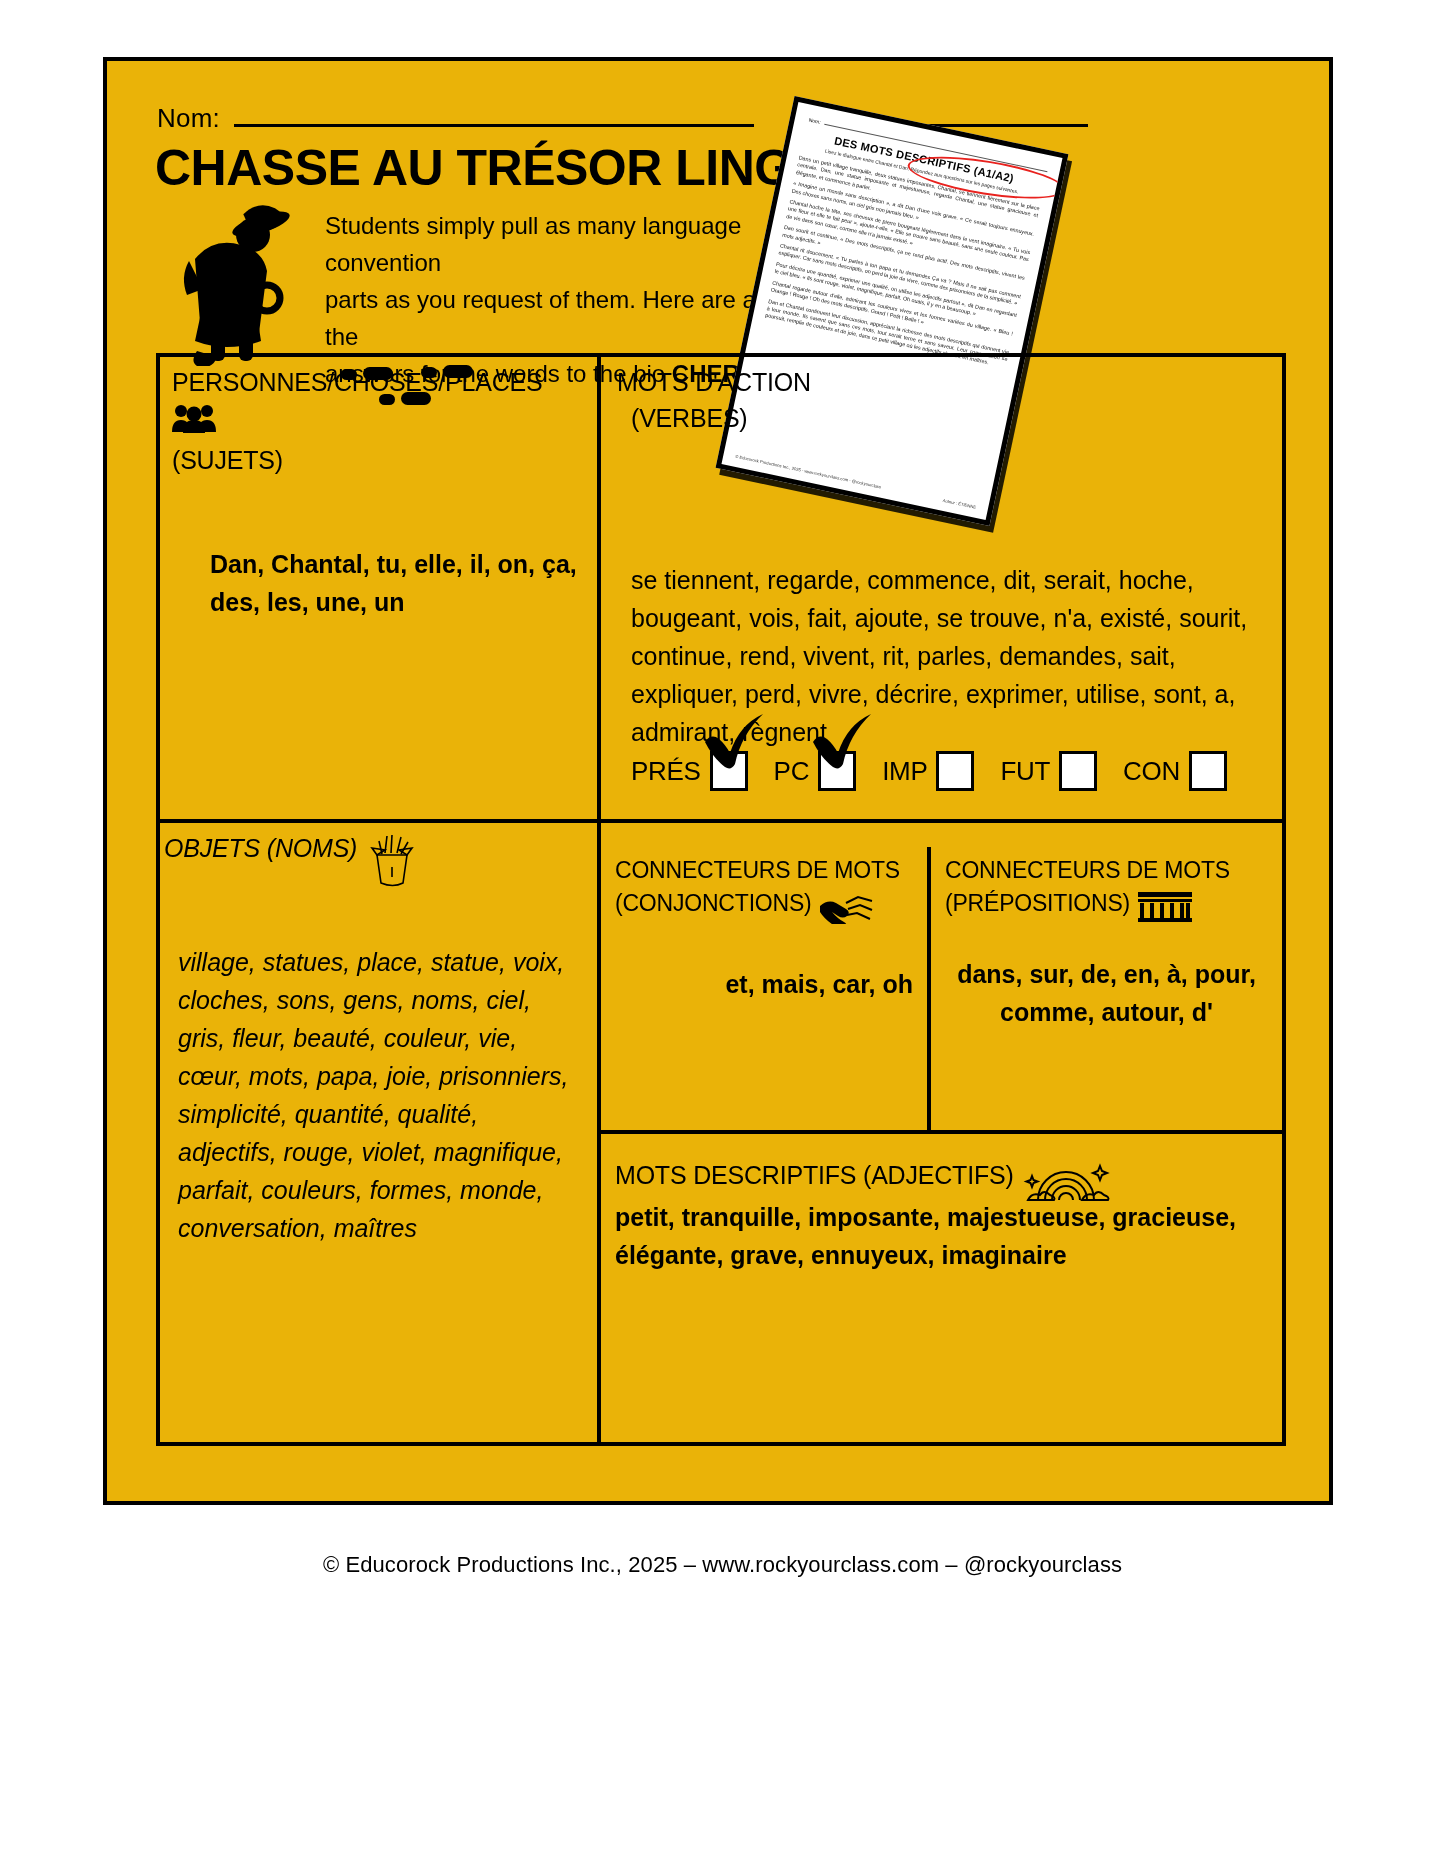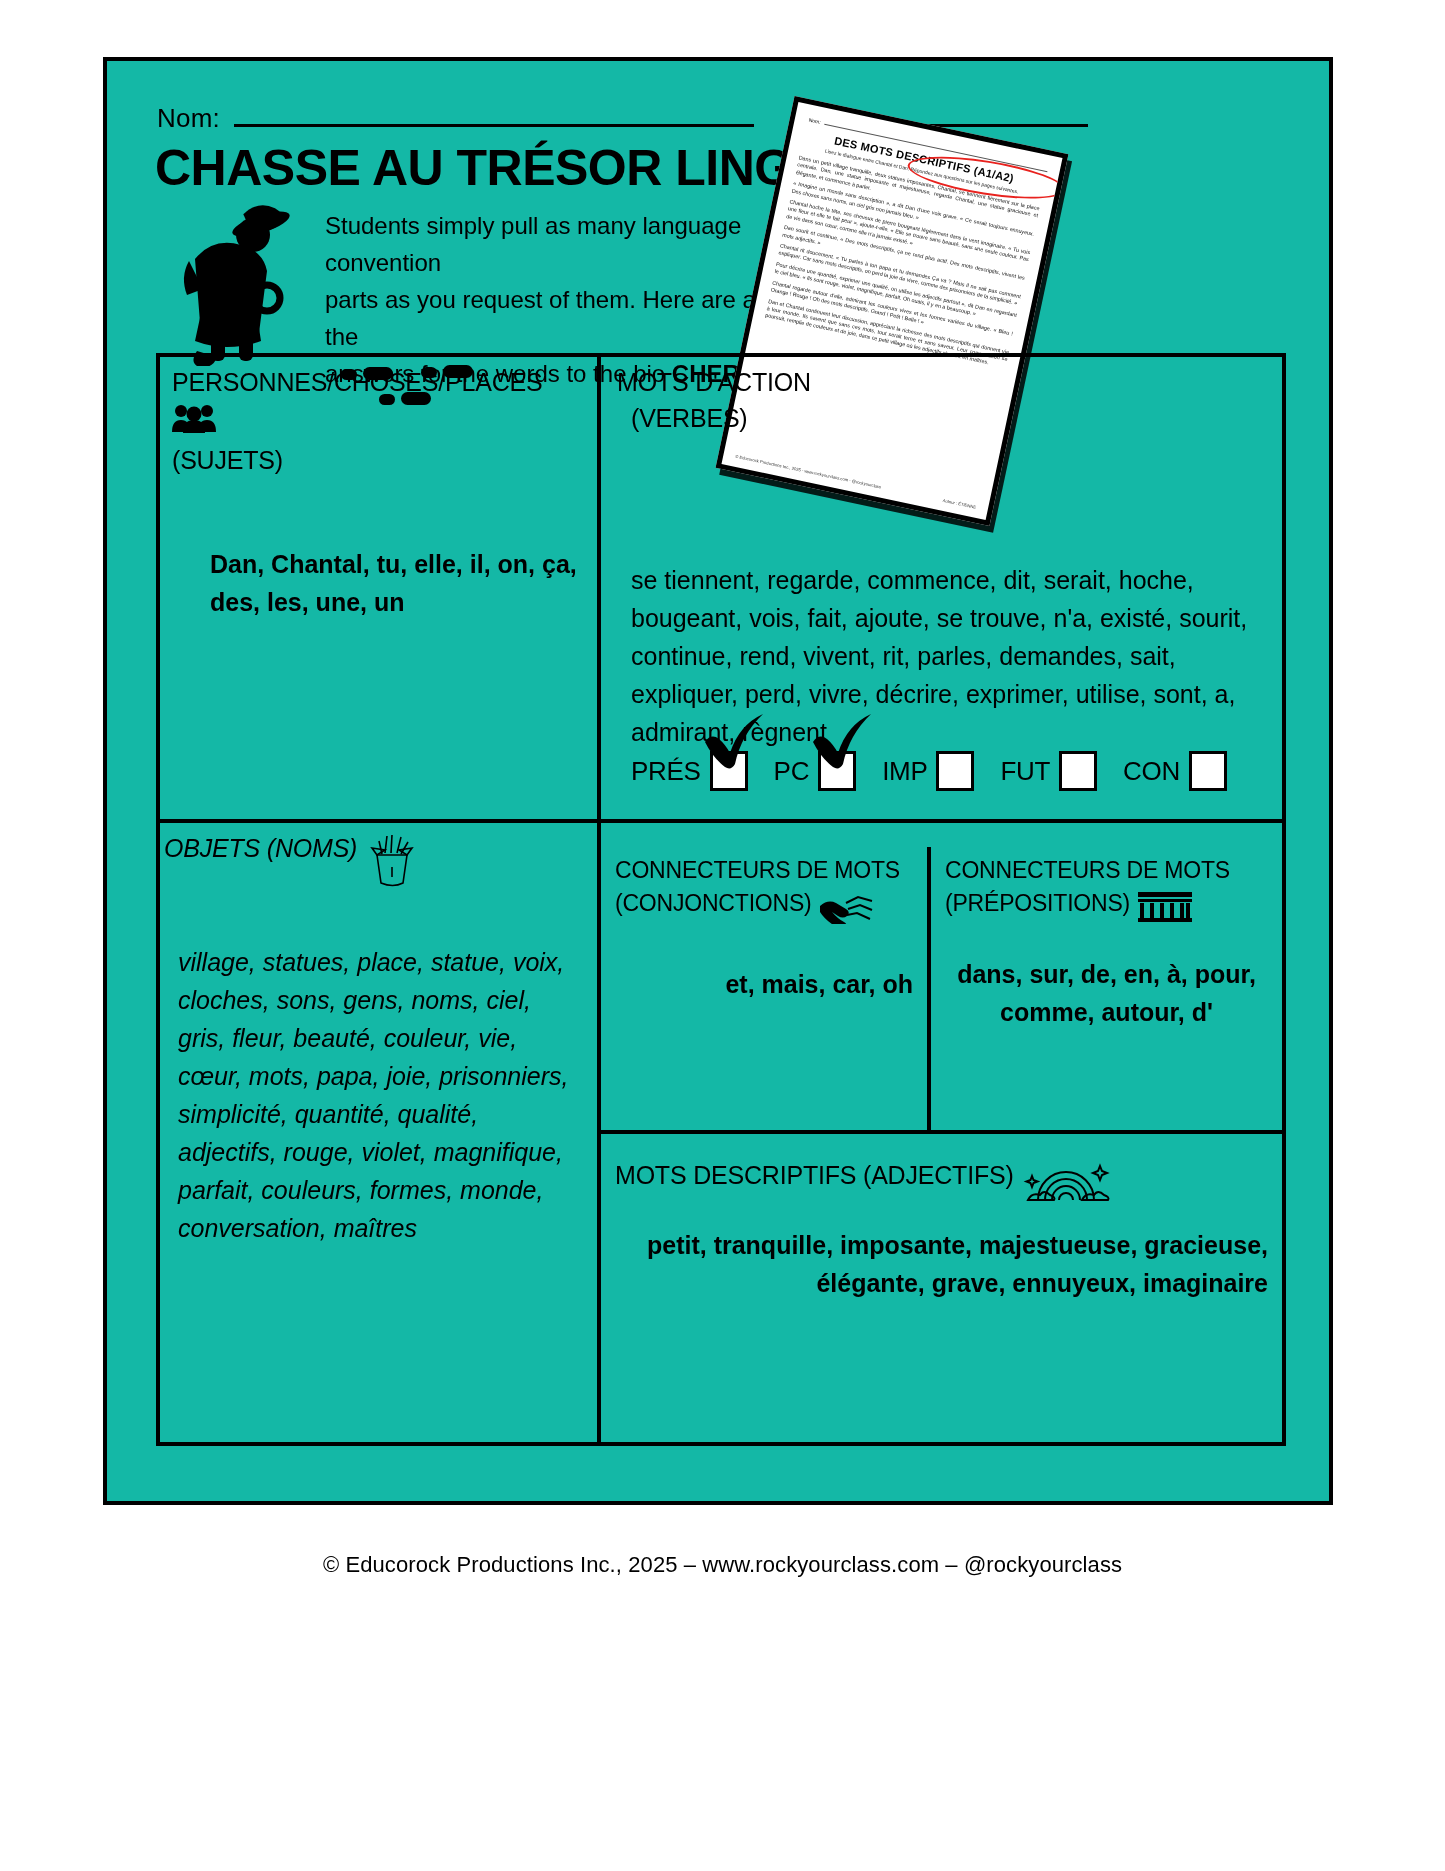--- a/index.html
+++ b/index.html
@@ -10,21 +10,21 @@
     color:#000;
     position:relative;
     overflow:hidden;
   }
   .page-frame{
     position:absolute;
     left:103px;top:57px;
     width:1230px;height:1448px;
     border:4px solid #000;
     box-sizing:border-box;
-    background:#14b8a6;
+    background:#eab308;
   }
 
   
   .namedate{
     position:absolute;left:50px;top:28px;width:1120px;height:44px;
     display:flex;align-items:flex-end;
   }
   .nd-label{
     font-size:26px;letter-spacing:.2px;line-height:1;
     font-family:"Liberation Sans", sans-serif;
@@ -141,21 +141,21 @@
     font-size:25px;line-height:38px;
     font-family:"Liberation Sans", sans-serif;
   }
   .answers.bold{font-weight:bold;}
 
   .subj-ans{position:absolute;left:28px;right:18px;top:188px;margin-left:22px;}
   .verb-ans{margin:128px 0 0 14px;}
   .obj-ans{position:absolute;left:18px;right:14px;top:120px;}
   .conj-ans{position:absolute;left:14px;right:14px;top:118px;text-align:right;}
   .prep-ans{position:absolute;left:14px;right:14px;top:108px;text-align:center;}
-  .adj-ans{position:absolute;left:14px;right:14px;top:92px;text-align:right;}
+  .adj-ans{position:absolute;left:14px;right:14px;top:64px;text-align:left;}
 
   
   .tense-row{
     margin-top:auto;
     display:flex;align-items:center;
     gap:0px;padding:0 0 18px 14px;
     position:relative;
   }
   .tense{
     display:flex;align-items:center;gap:9px;margin-right:26px;position:relative;

